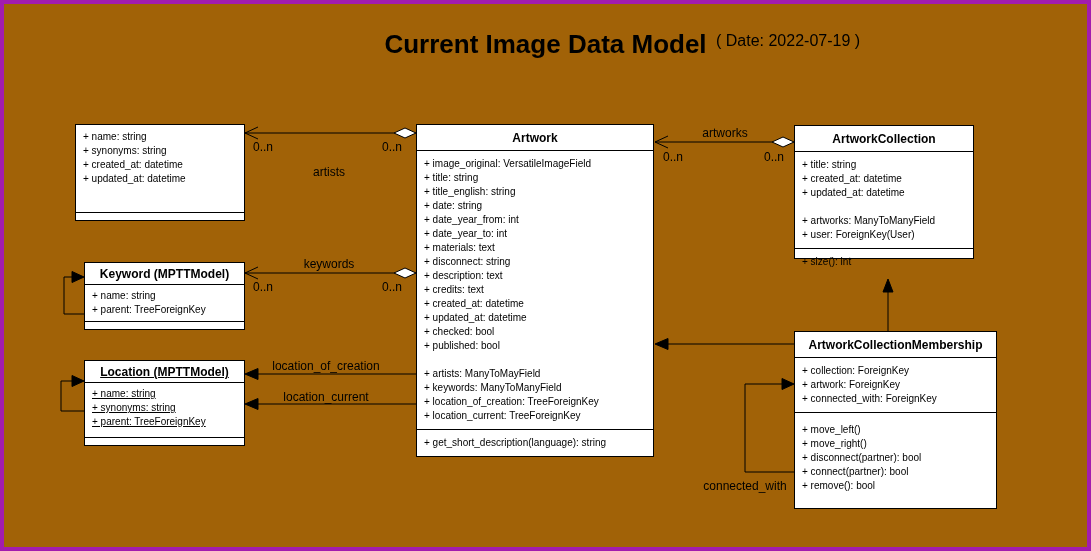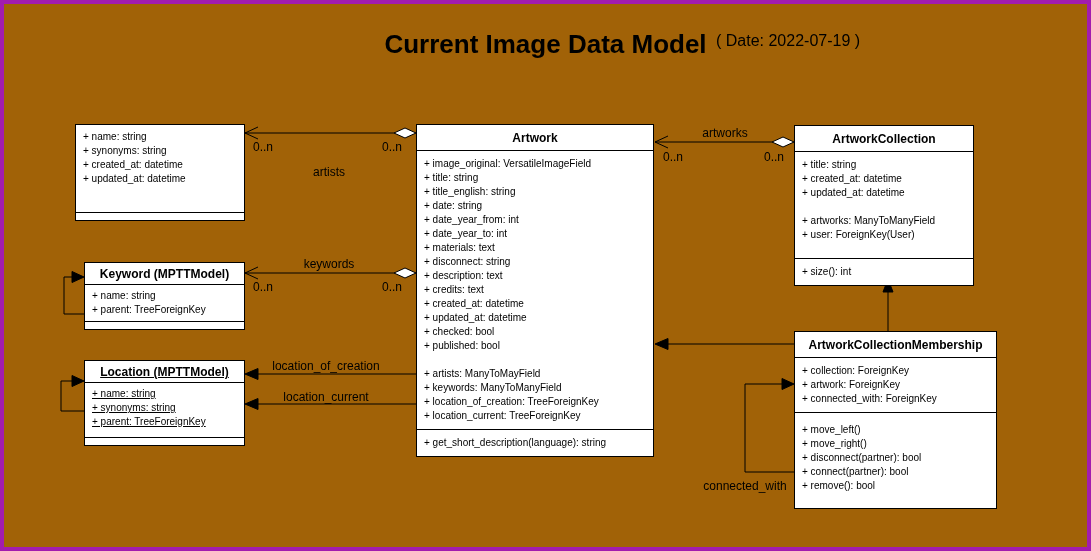--- a/index.html
+++ b/index.html
@@ -136,21 +136,21 @@
       <div class="row">+ artists: ManyToMayField</div>
       <div class="row">+ keywords: ManyToManyField</div>
       <div class="row">+ location_of_creation: TreeForeignKey</div>
       <div class="row">+ location_current: TreeForeignKey</div>
     </div>
     <div class="cls-methods">
       <div class="row">+ get_short_description(language): string</div>
     </div>
   </div>
 
-  <div class="cls" style="left:790px;top:121px;width:180px;height:161px;">
+  <div class="cls" style="left:790px;top:121px;width:180px;height:134px;">
     <div class="cls-name">ArtworkCollection</div>
     <div class="cls-attrs pad6">
       <div class="row">+ title: string</div>
       <div class="row">+ created_at: datetime</div>
       <div class="row">+ updated_at: datetime</div>
       <div class="row"></div>
       <div class="row">+ artworks: ManyToManyField</div>
       <div class="row">+ user: ForeignKey(User)</div>
     </div>
     <div class="cls-methods">

